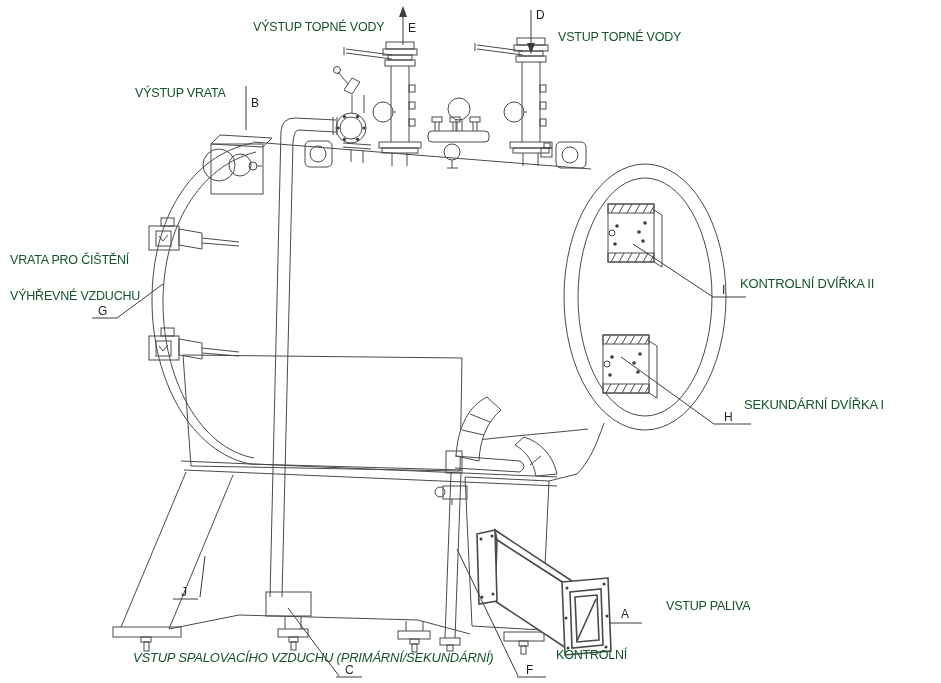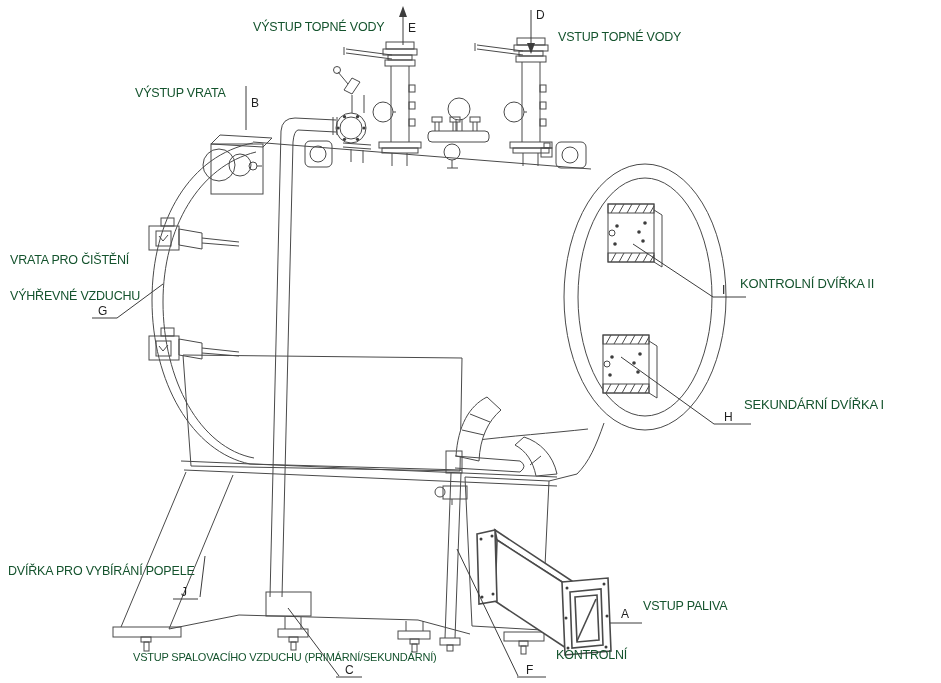--- a/index.html
+++ b/index.html
@@ -11,21 +11,21 @@
   .ln{stroke:#4a4a4a;fill:none;stroke-width:1;}
   .thick{stroke-width:1.6;}
   .dot{fill:#3c3c3c;stroke:none;}
   .fillw{fill:#ffffff;}
   .arrow{fill:#3c3c3c;stroke:none;}
   .lbl{
     position:absolute;color:#14532d;font-size:12.5px;letter-spacing:-0.2px;
     white-space:nowrap;line-height:1.1;
   }
   .lbl.big{font-size:13px;}
-  .lbl.small{font-size:11px;}
+  .lbl.small{font-size:13px;font-style:italic;}
   .marker{
     position:absolute;color:#1f1f1f;font-size:12px;letter-spacing:0;
     white-space:nowrap;line-height:1;
   }
 </style>
 </head>
 <body>
 
 <div id="stage">
 
@@ -279,25 +279,24 @@
   <div class="lbl" style="left:10px;top:254px">VRATA PRO ČIŠTĚNÍ</div>
   <div class="lbl" style="left:10px;top:290px">VÝHŘEVNÉ VZDUCHU</div>
   <div class="marker" style="left:98px;top:305px">G</div>
 
   <div class="lbl big" style="left:740px;top:277px">KONTROLNÍ DVÍŘKA II</div>
   <div class="marker" style="left:722px;top:284px">I</div>
 
   <div class="lbl big" style="left:744px;top:398px">SEKUNDÁRNÍ DVÍŘKA I</div>
   <div class="marker" style="left:724px;top:411px">H</div>
 
-  <div class="lbl" style="left:8px;top:565px">DVÍŘKA PRO VYBÍRÁNÍ POPELE</div>
   <div class="marker" style="left:181px;top:586px">J</div>
 
   <div class="lbl small" style="left:133px;top:651px">VSTUP SPALOVACÍHO VZDUCHU (PRIMÁRNÍ/SEKUNDÁRNÍ)</div>
   <div class="marker" style="left:345px;top:664px">C</div>
 
   <div class="lbl" style="left:556px;top:649px">KONTROLNÍ</div>
   <div class="marker" style="left:526px;top:664px">F</div>
 
-  <div class="lbl" style="left:643px;top:600px">VSTUP PALIVA</div>
+  <div class="lbl" style="left:666px;top:600px">VSTUP PALIVA</div>
   <div class="marker" style="left:621px;top:608px">A</div>
 
 </div>
 
 </body></html>

